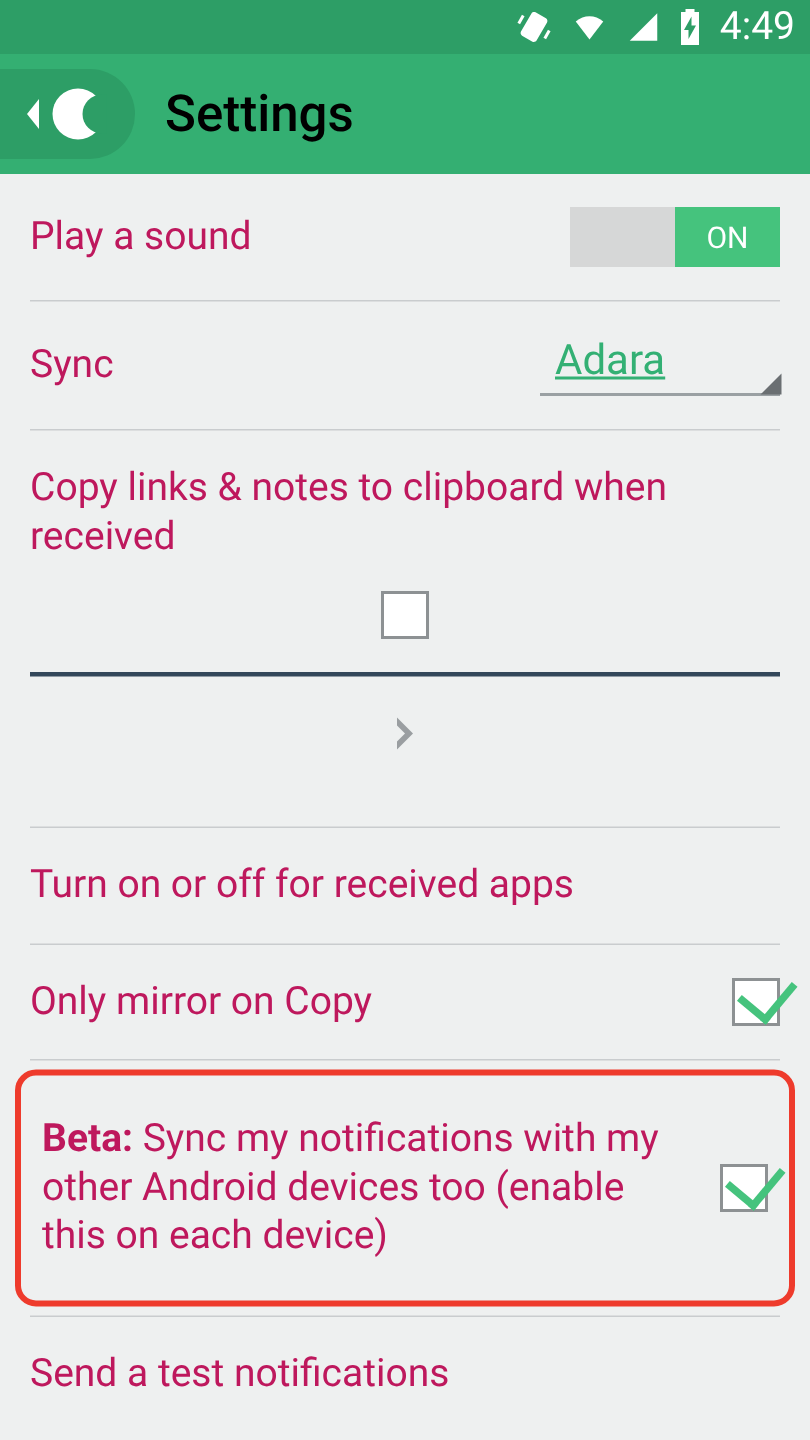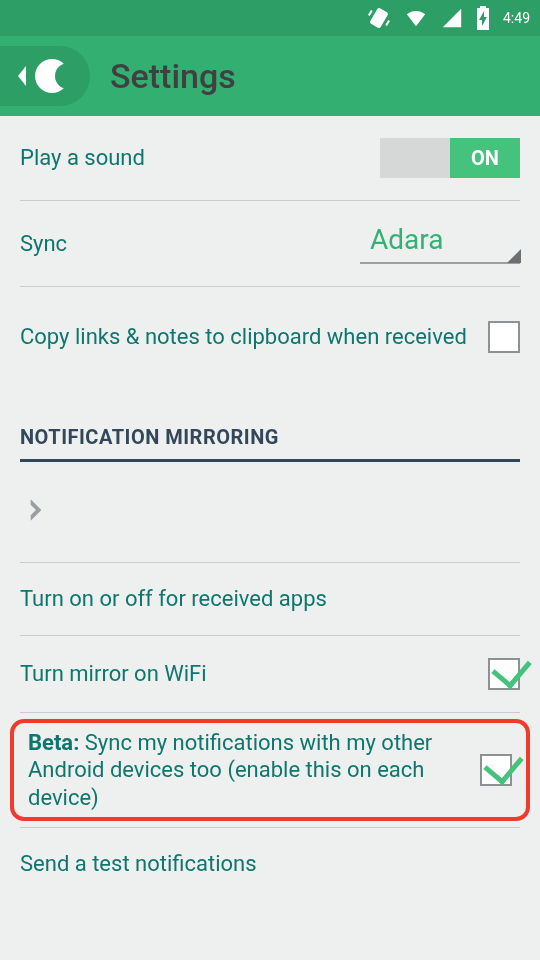--- a/index.html
+++ b/index.html
@@ -9,21 +9,21 @@
   
   .status-bar {
     height: 36px;
     background: #2d9e66;
     color: #fff;
     display: flex;
     justify-content: flex-end;
     align-items: center;
     padding: 0 10px;
     gap: 12px;
-    font-size: 14px;
+    font-size: 26px;
     font-weight: 400;
   }
   .status-bar .icon { display: inline-flex; align-items: center; justify-content: center; }
   .status-bar svg { fill: #fff; }
 
   
   .action-bar {
     height: 80px;
     background: #34af72;
     display: flex;
@@ -44,53 +44,53 @@
   }
   .pill svg.caret { fill: #fff; }
   .pill .disc {
     width: 34px; height: 34px; background:#fff; border-radius:50%;
     position: relative;
   }
   .pill .disc::after{
     content:""; position:absolute; right:-2px; top:4px; bottom:4px; width:16px; background:#2d9e66; border-top-left-radius:16px;border-bottom-left-radius:16px;
   }
   .action-title {
-    color:#404040; font-size: 34px; font-weight: 500; margin-left: 20px;
+    color:#000000; font-size: 34px; font-weight: 500; margin-left: 20px;
   }
 
   .content { padding: 0 0; }
 
   .row {
     padding: 22px 20px;
     display: flex;
     align-items: center;
     justify-content: space-between;
     gap: 20px;
   }
-  .row .label { font-size: 22px; color: #0f766e; line-height: 1.25; }
+  .row .label { font-size: 26px; color: #be185d; line-height: 1.25; }
   .row .label .bold { font-weight: 700; }
   .divider { height: 1px; background: #c9ccce; margin: 0 20px; }
 
   
   .toggle {
     width: 140px; height: 40px; background:#d6d7d7; position: relative; display:flex;
   }
   .toggle .on {
-    width: 70px; height: 40px; background:#45c37d; color:#fff; display:flex; align-items:center; justify-content:center; font-size:20px; font-weight:700; margin-left:auto;
+    width: 70px; height: 40px; background:#45c37d; color:#fff; display:flex; align-items:center; justify-content:center; font-size:20px; font-weight:400; margin-left:auto;
   }
 
   
   .dropdown {
     min-width: 160px;
     display:flex; align-items:flex-end; justify-content:flex-end; gap:4px;
     border-bottom: 2px solid #9aa0a3;
     padding: 0 2px 6px 2px;
     position: relative;
   }
-  .dropdown .val { color:#33b074; font-size:28px; font-weight:400; margin-right:auto; margin-left:8px;}
+  .dropdown .val { color:#33b074; font-size:28px; font-weight:400; margin-right:auto; margin-left:8px;text-decoration:underline;}
   .dropdown .corner {
     width:0;height:0;border-left:14px solid transparent;border-bottom:14px solid #6a6f72; position:absolute; right:-1px; bottom:-1px;
   }
 
   
   .checkbox {
     width: 32px; height: 32px; border: 2px solid #8d9193; background:#fff; position:relative; flex-shrink:0;
   }
   .checkbox.checked::after{
     content:""; position:absolute; left:5px; top:-4px; width:28px; height:20px;
@@ -105,22 +105,22 @@
   .section-rule { height:3px; background:#33475a; margin: 0 20px; }
 
   .chevron { flex-shrink:0; }
   .chevron svg { fill:#9a9ea1; }
 
   .highlight {
     margin: 6px 10px;
     border: 4px solid #ee3b2c;
     border-radius: 14px;
   }
-  .highlight .row { padding: 6px 14px; align-items: center; }
-  .row.tall { min-height: 100px; align-items: center;}
+  .highlight .row { padding: 26px 14px; align-items: center; }
+  .row.tall { min-height: 100px; align-items: center; flex-direction: column;}
 </style>
 </head>
 <body>
 
 <div class="status-bar">
   <span class="icon">
     <svg width="24" height="24" viewBox="0 0 24 24">
         <path d="M16 3 8 3c-1 0-2 .9-2 2v14c0 1.1 1 2 2 2h8c1 0 2-.9 2-2V5c0-1.1-1-2-2-2z" transform="rotate(30 12 12)"></path>
         <rect x="1" y="9" width="2" height="6" transform="rotate(30 12 12)"></rect>
         <rect x="21" y="9" width="2" height="6" transform="rotate(30 12 12)"></rect>
@@ -172,39 +172,38 @@
       <span class="corner"></span>
     </div>
   </div>
   <div class="divider"></div>
 
   <div class="row tall">
     <div class="label">Copy links &amp; notes to clipboard when received</div>
     <div class="checkbox"></div>
   </div>
 
-  <div class="section-header">NOTIFICATION MIRRORING</div>
   <div class="section-rule"></div>
 
   <div class="row tall">
     <span class="chevron">
       <svg width="32" height="32" viewBox="0 0 24 24">
           <path d="M8 4l8 8-8 8v-4l4-4-4-4V4z"></path>
         </svg>
     </span>
   </div>
   <div class="divider"></div>
 
   <div class="row">
     <div class="label">Turn on or off for received apps</div>
   </div>
   <div class="divider"></div>
 
   <div class="row">
-    <div class="label">Turn mirror on WiFi</div>
+    <div class="label">Only mirror on Copy</div>
     <div class="checkbox checked"></div>
   </div>
   <div class="divider"></div>
 
   <div class="highlight">
     <div class="row">
       <div class="label">
         <span class="bold">Beta:</span><span> Sync my notifications with my other Android devices too (enable this on each device)</span>
       </div>
       <div class="checkbox checked"></div>

